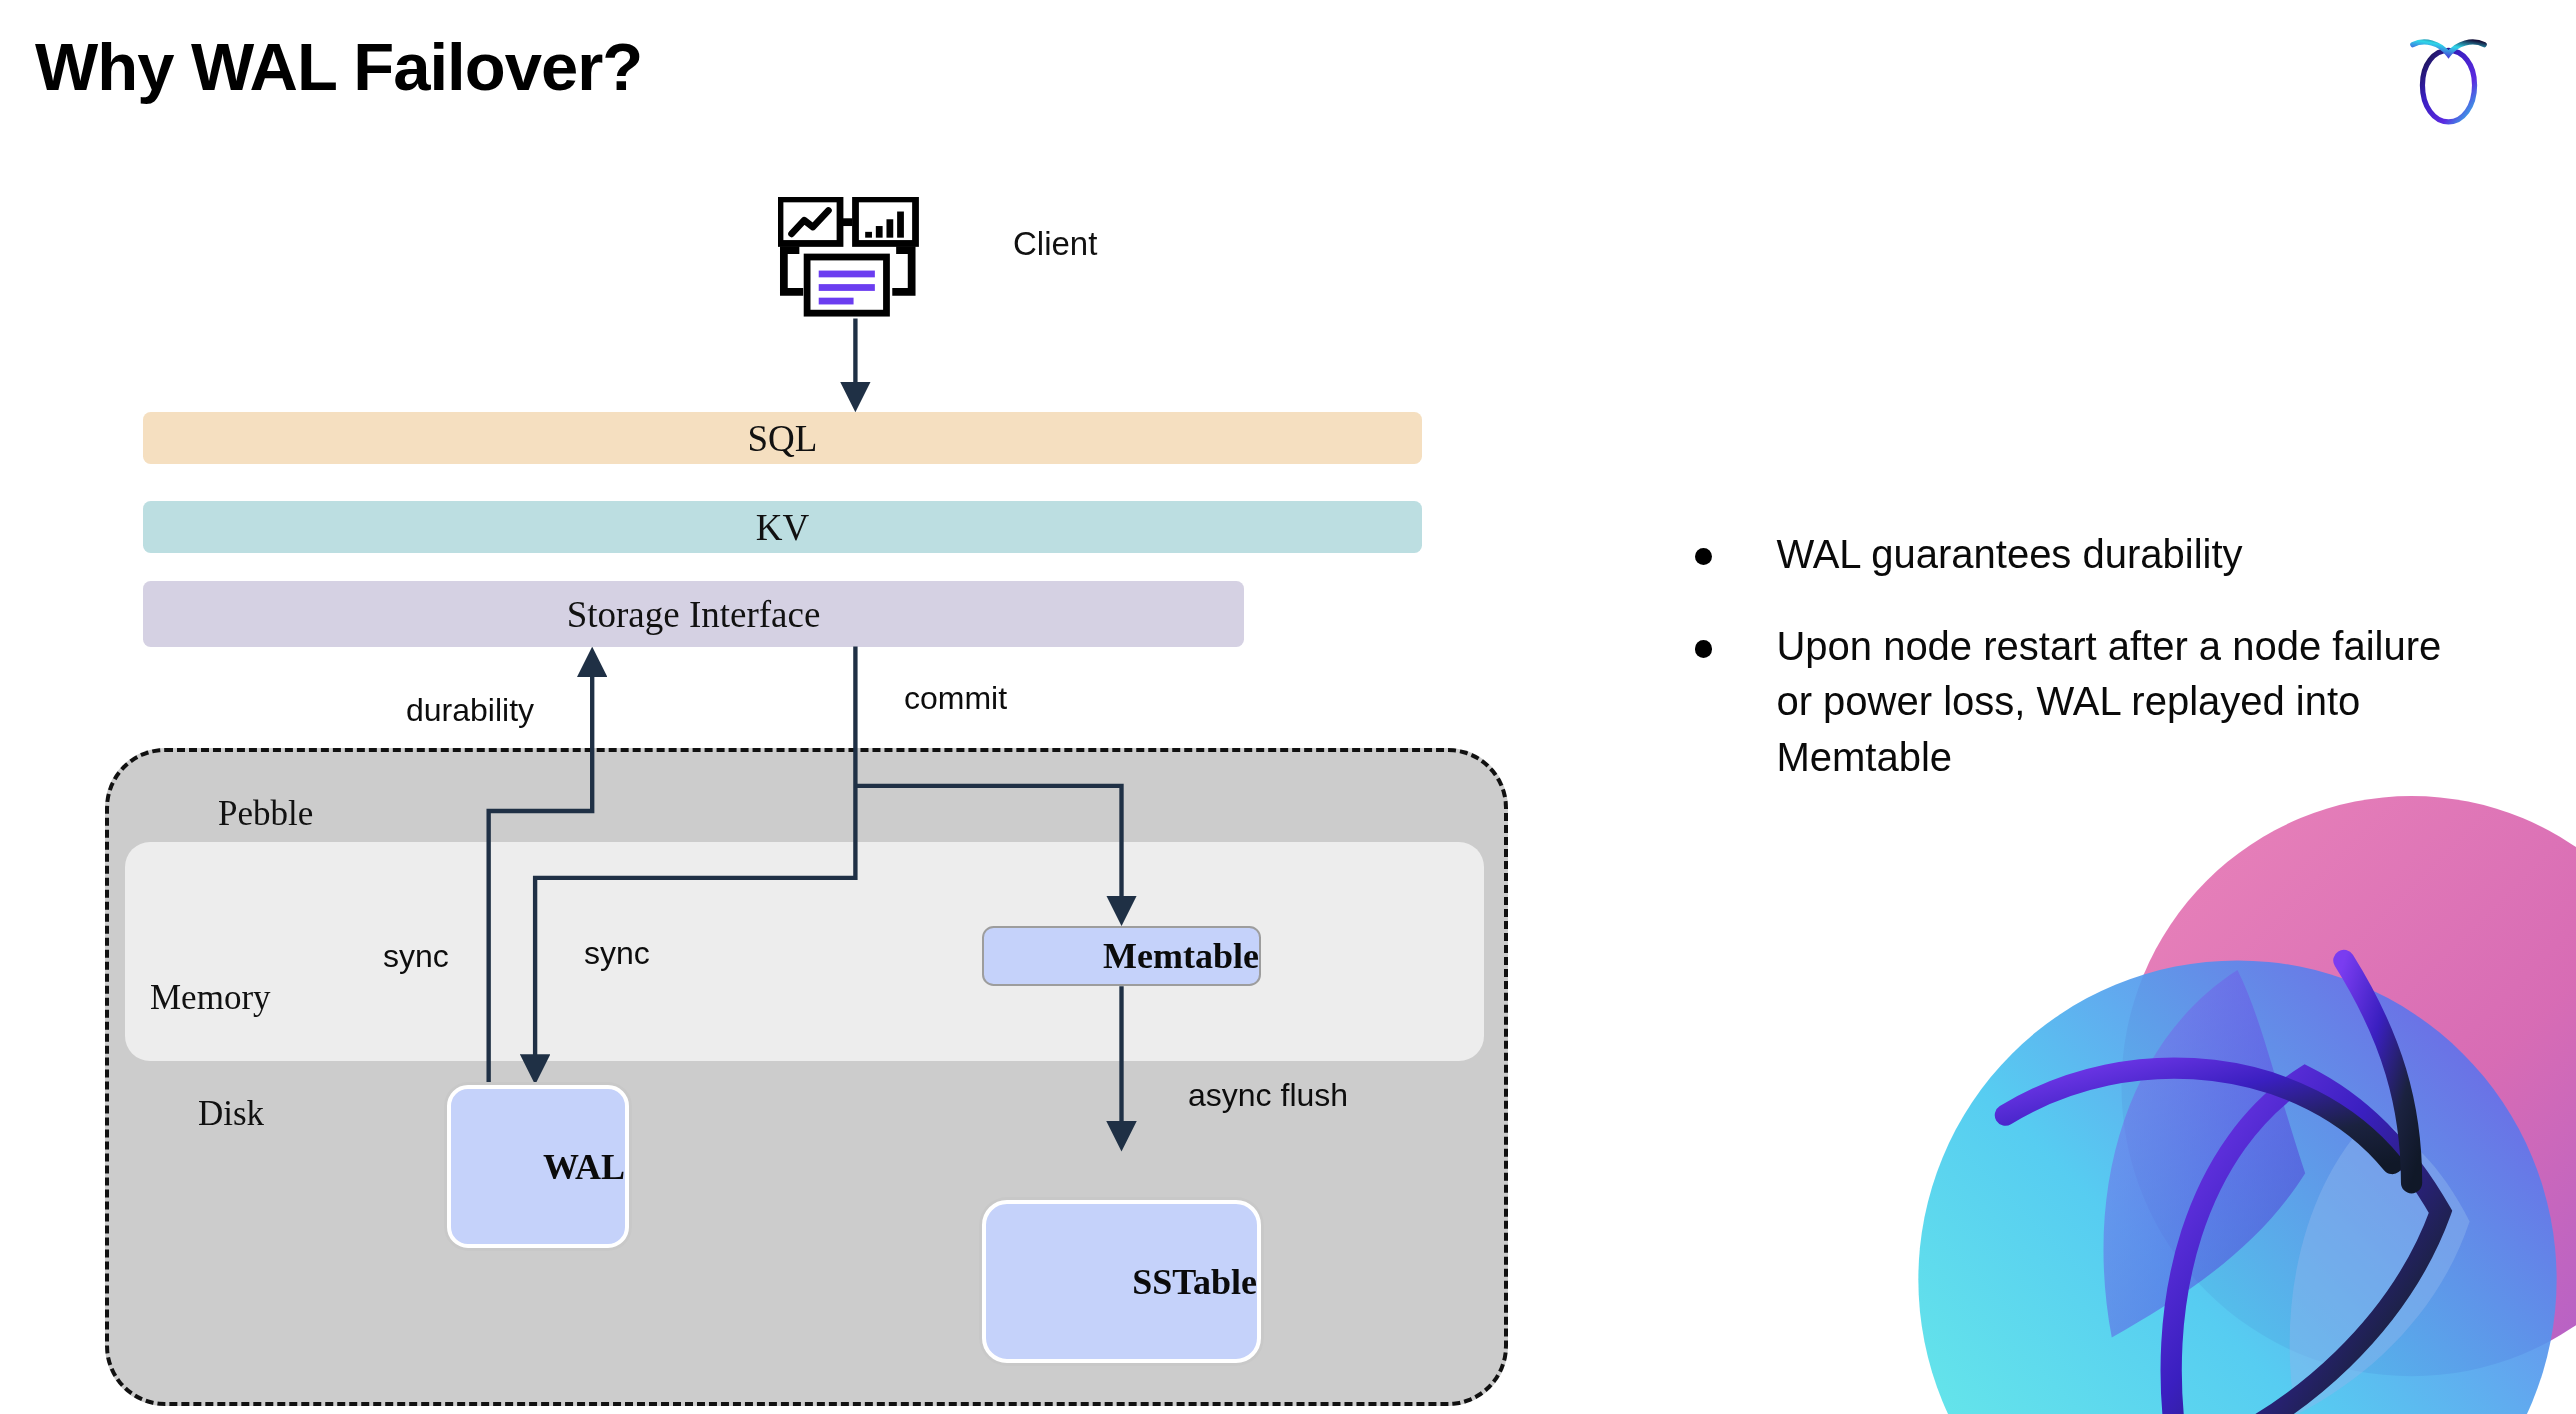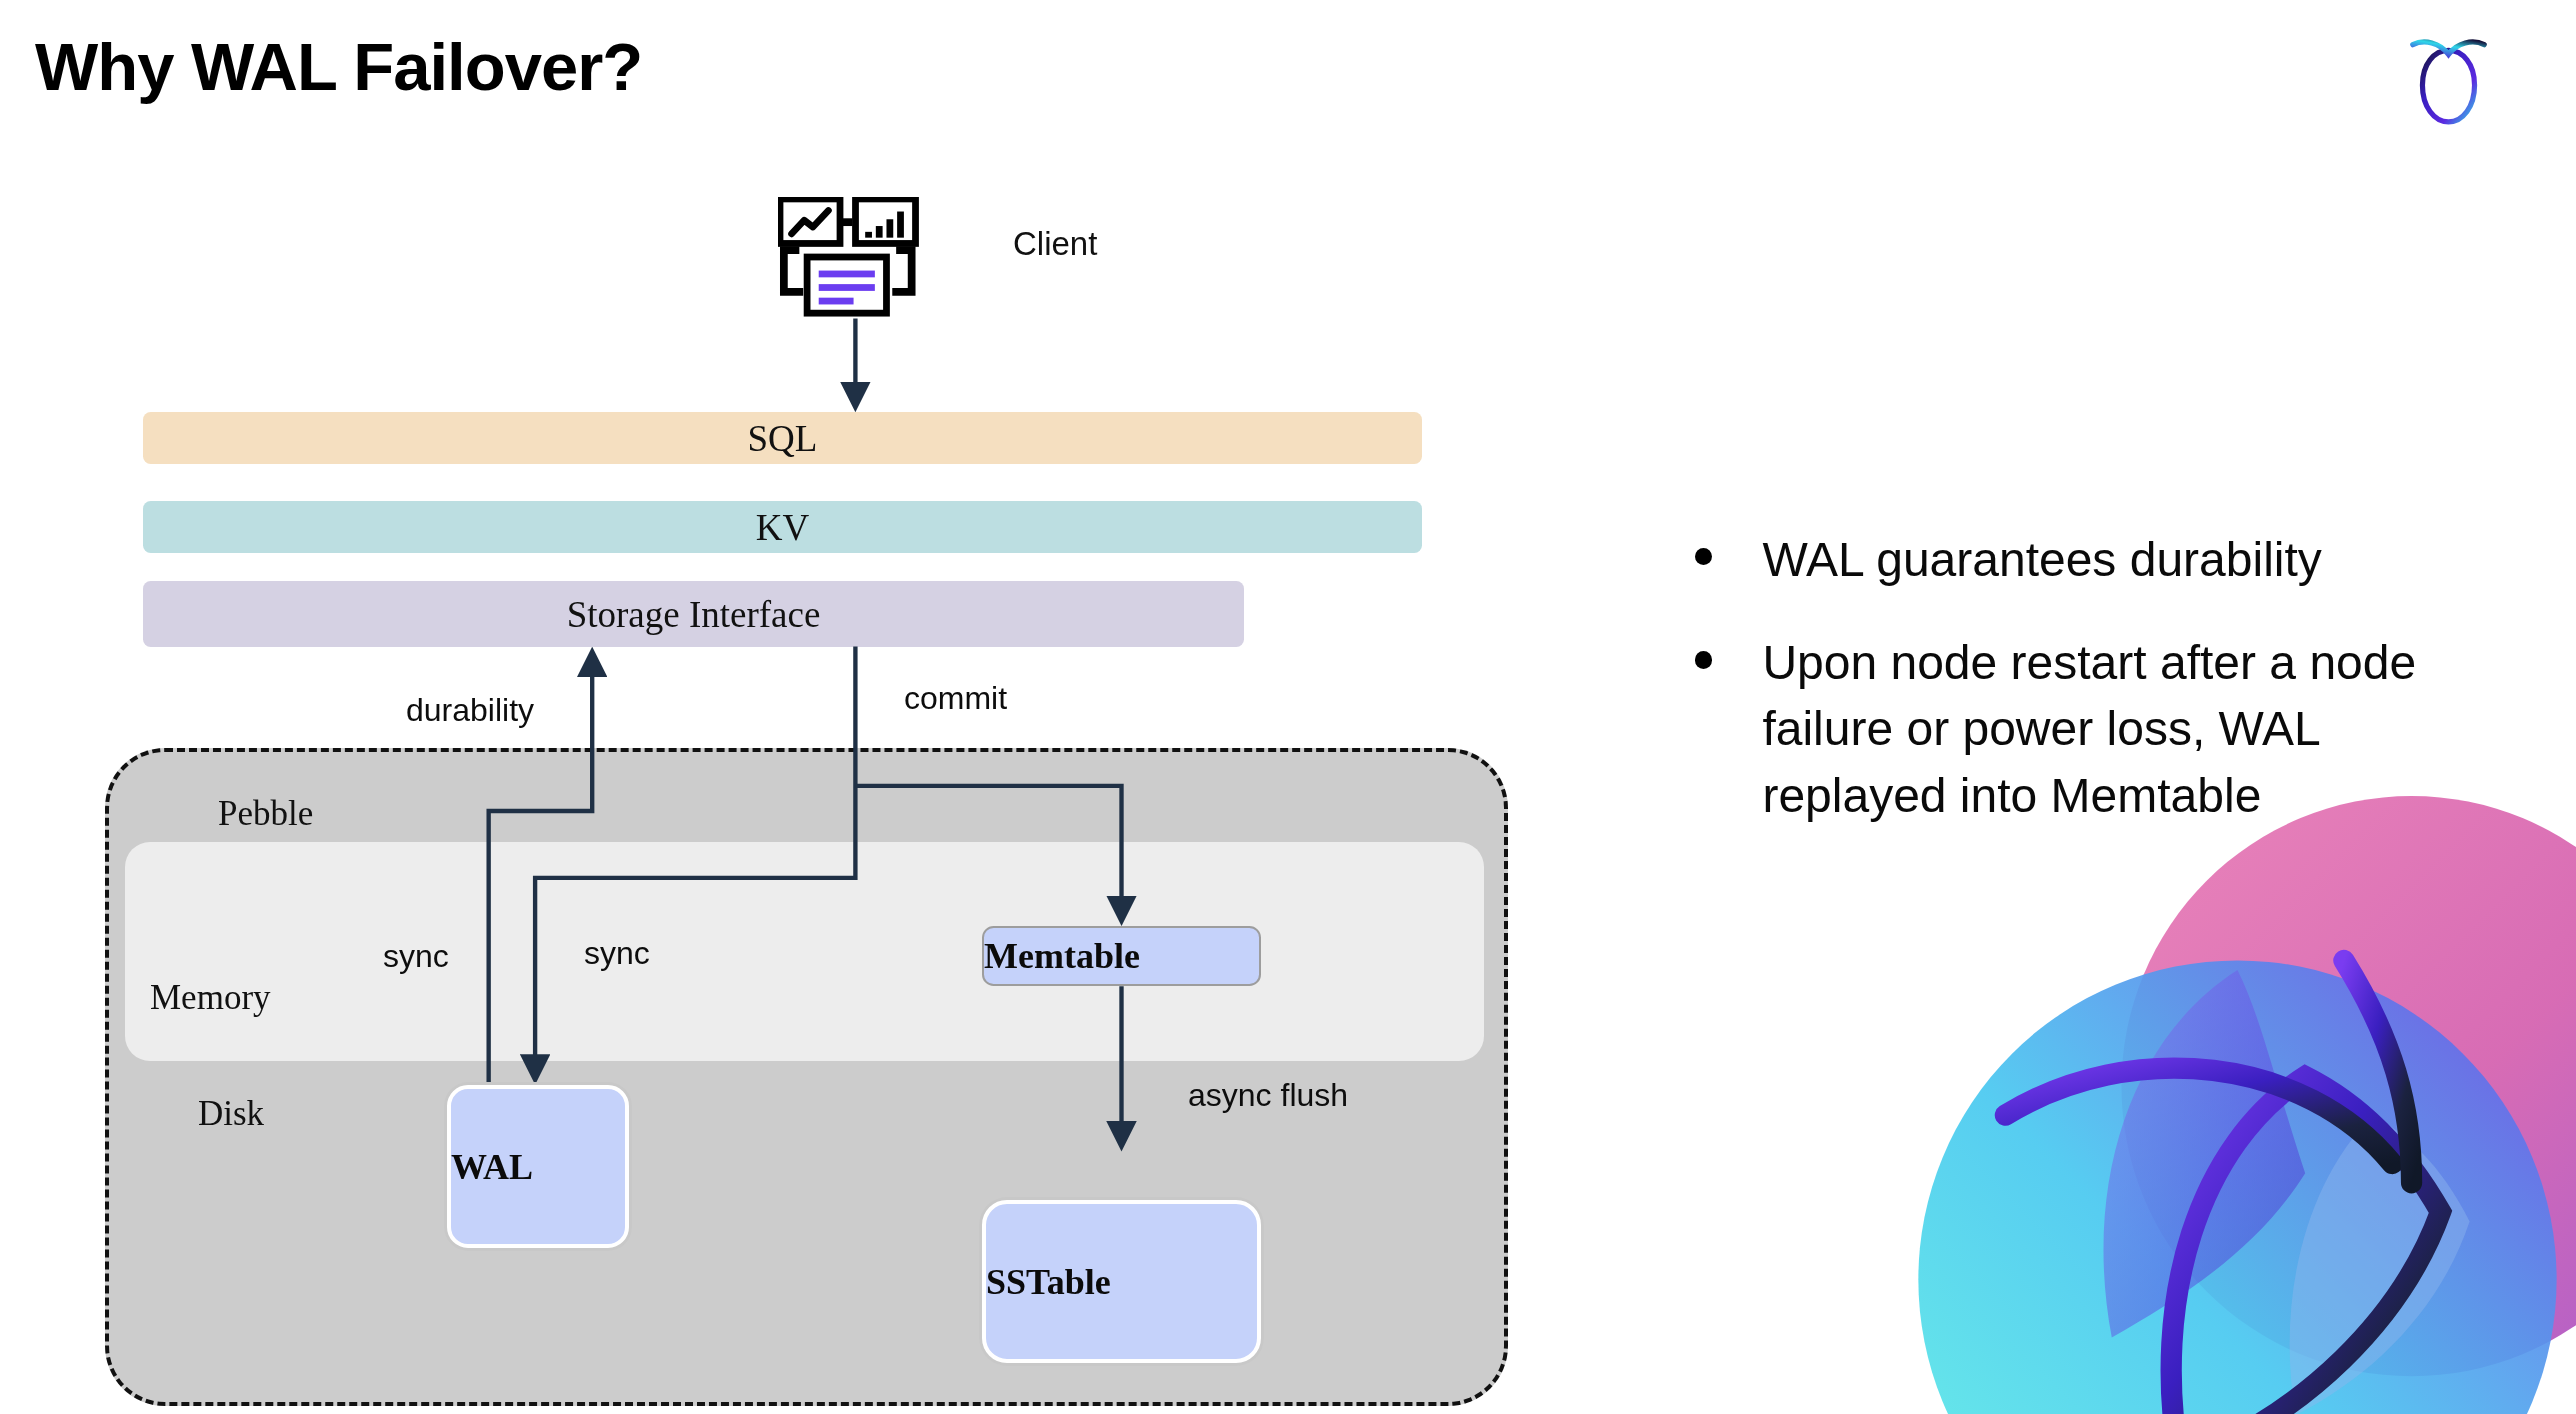--- a/index.html
+++ b/index.html
@@ -53,21 +53,21 @@
   .region-label{
     position:absolute;font-family:"Liberation Serif", serif;
     font-size:35px;color:#111;white-space:nowrap;
   }
   #label-pebble{left:218px;top:794px;}
   #label-memory{left:150px;top:978px;}
   #label-disk{left:198px;top:1094px;}
   
   .node{
     position:absolute;background:#c5d2fa;
-    display:flex;align-items:center;justify-content:flex-start;
+    display:flex;align-items:center;justify-content:flex-end;
     font-family:"Liberation Serif", serif;font-weight:700;
     color:#0b0b0b;box-sizing:border-box;text-align:center;
   }
   #node-memtable{
     left:982px;top:926px;width:279px;height:60px;border-radius:11.6px;
     border:2.9px solid #9d9d9d;font-size:36px;
   }
   #node-wal{
     left:447px;top:1085px;width:182px;height:163px;border-radius:21px;
     border:4.8px solid #ffffff;font-size:36px;
@@ -93,21 +93,21 @@
   #bullets{
     position:absolute;left:1695px;top:527px;width:774px;
   }
   .bullet-row{display:flex;align-items:flex-start;margin-bottom:37px;}
   .bullet-dot{
     flex:0 0 auto;width:17.4px;height:17.4px;border-radius:50%;
     background:#000;margin-top:21px;margin-right:50px;
   }
   .bullet-text{
     font-family:"Liberation Sans", sans-serif;
-    font-size:48px;line-height:1.38;color:#0a0a0a;
+    font-size:40px;line-height:1.38;color:#0a0a0a;margin-left:14px;
   }
 </style>
 </head>
 <body>
 
 <div id="slide-title">Why WAL Failover?</div>
 
 <div id="brand-logo">
   <svg viewBox="0 0 86 108" width="83" height="105" aria-hidden="true">
     <defs>

